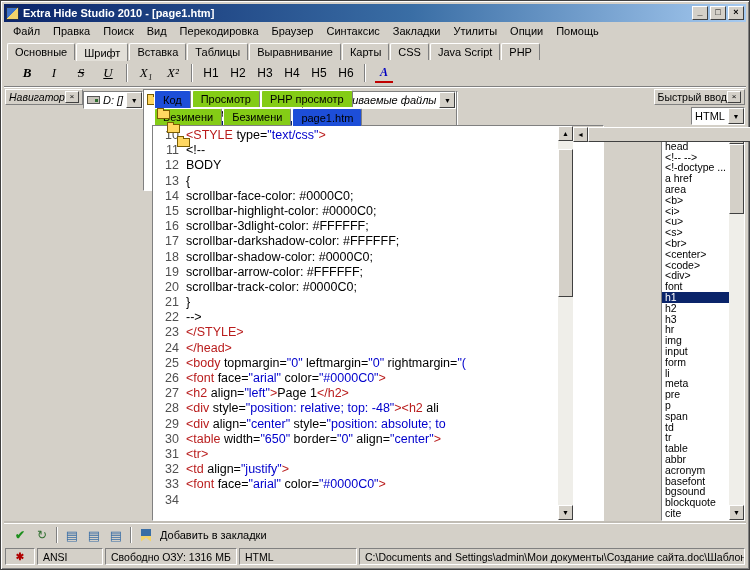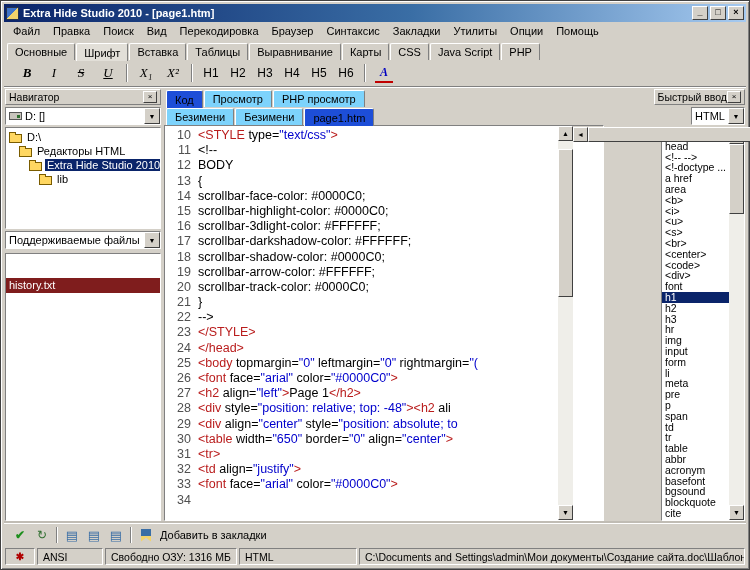--- a/index.html
+++ b/index.html
@@ -41,35 +41,35 @@
                   background:#D4D0C8; border:1px solid; border-color:#fff #808080 #808080 #fff; }
   .panel-x { margin-left:auto; width:14px; height:12px; background:#D4D0C8; border:1px solid; border-color:#fff #404040 #404040 #fff;
              font-size:8px; line-height:10px; text-align:center; }
   .combo { display:flex; height:18px; flex:none; margin:2px 0; background:#fff; border:1px solid; border-color:#808080 #fff #fff #808080; }
   .combo-text { flex:1; font-size:11px; padding:0 3px; display:flex; align-items:center; gap:3px; white-space:nowrap; overflow:hidden; }
   .combo-btn { width:16px; flex:none; background:#D4D0C8; border:1px solid; border-color:#fff #404040 #404040 #fff;
                font-size:7px; text-align:center; line-height:15px; }
   .drive-icon { width:13px; height:8px; flex:none; background:#c8c4bc; border:1px solid #555; position:relative; }
   .drive-icon::after { content:""; position:absolute; right:1px; top:2px; width:3px; height:3px; background:#2f6e2f; }
 
-  .left-panel { width:156px; flex:none; display:flex; flex-direction:column; min-height:0; }
+  .left-panel { width:144px; flex:none; display:flex; flex-direction:row; min-height:0;font-style:italic; }
   .treebox { height:102px; flex:none; background:#fff; border:1px solid; border-color:#808080 #fff #fff #808080;
              overflow:hidden; font-size:11px; padding:2px 1px; }
   .tree-row { display:flex; align-items:center; height:14px; gap:3px; white-space:nowrap; }
   .folder { width:13px; height:9px; flex:none; background:#FFD761; border:1px solid #7a5c00; position:relative; margin-top:2px; }
   .folder::before { content:""; position:absolute; left:-1px; top:-3px; width:5px; height:2px; background:#FFD761; border:1px solid #7a5c00; border-bottom:none; }
   .tree-label { padding:0 2px; }
   .tree-row.selected .tree-label { background:#0A246A; color:#fff; }
   .filelist { flex:1; margin-top:2px; background:#fff; border:1px solid; border-color:#808080 #fff #fff #808080; font-size:11px; overflow:hidden; }
   .file-item { height:15px; padding:1px 3px; white-space:nowrap; }
   .file-item.selected { background:#7f1d1d; color:#fff;margin-top:24px; }
 
   .center { flex:1; display:flex; flex-direction:column; min-width:0; min-height:0; }
   .viewtabs, .filetabs { height:18px; flex:none; display:flex; align-items:flex-end; padding:1px 2px 0; }
-  .vtab { font-size:11px; padding:2px 8px; margin-right:1px; background:#7dd3fc;
+  .vtab { font-size:11px; padding:2px 8px; margin-right:1px; background:#84cc16;
           border:1px solid; border-color:#fff #808080 #808080 #fff; border-bottom:none; border-radius:2px 2px 0 0; }
   .vtab.active { background:#1d4ed8; position:relative; top:1px; padding-top:3px; }
   .editor { flex:1; display:flex; flex-direction:row; min-height:0; background:#fff; border:1px solid; border-color:#808080 #fff #fff #808080; }
   .code-wrap { flex:1; display:flex; min-height:0; }
   .code-view { flex:1; min-width:0; overflow:hidden; padding-top:2px; }
   .code-line { display:flex; height:15.2px; line-height:15.2px; font-family:"Liberation Mono", monospace; font-size:12.5px; white-space:pre; }
   .ln { width:26px; flex:none; text-align:right; color:#505050; margin-right:7px; }
   .tk-t { color:#b91c1c; } .tk-s { color:#0000CC; } .tk-p { color:#000; }
 
   

